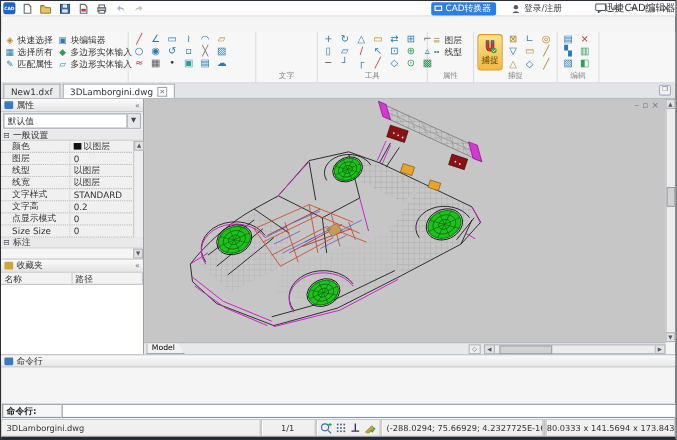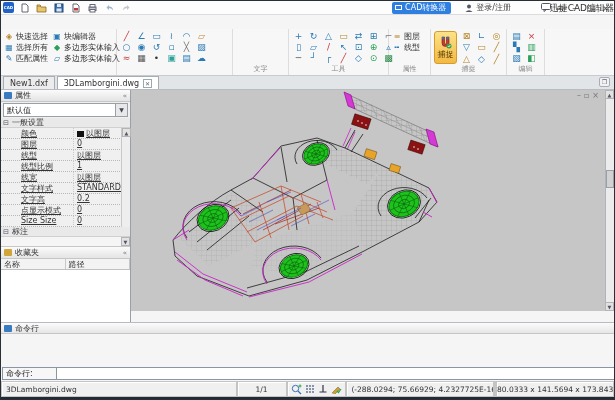--- a/index.html
+++ b/index.html
@@ -49,21 +49,21 @@
   #main{position:absolute;left:0;top:89px;width:100%;height:232px;display:flex;}
   #leftpanel{width:130px;height:100%;background:#f0f0f0;border-right:1px solid #9aa0a8;display:flex;flex-direction:column;font-size:8px;color:#333;}
   .phead{height:12px;background:linear-gradient(#fbfbfb,#e4e4e4);border-bottom:1px solid #c6c6c6;display:flex;align-items:center;padding:0 3px;}
   .phead .pico{width:8px;height:7px;background:#3a7ac0;border-radius:1px;margin-right:3px;}
   .phead .chev{margin-left:auto;color:#778;font-size:7px;}
   #propcombo{height:14px;margin:1px 2px;background:#fff;border:1px solid #9aa0a8;display:flex;align-items:center;padding-left:3px;}
   #propcombo .dd{margin-left:auto;width:12px;height:12px;background:#e8e8e8;border-left:1px solid #9aa0a8;font-size:6px;line-height:12px;text-align:center;color:#445;}
   .psection{height:10px;background:#e9e9e9;border-bottom:1px solid #d0d0d0;display:flex;align-items:center;padding-left:2px;}
   .psection .box{font-size:7px;margin-right:3px;color:#556;}
   #proprows{position:relative;}
-  .prow{height:11px;display:flex;align-items:flex-start;border-bottom:1px dotted #b8b8b8;padding-left:20px;text-decoration:underline;}
+  .prow{height:11px;display:flex;align-items:flex-end;border-bottom:1px dotted #b8b8b8;padding-left:10px;}
   .prow .pl{width:52px;white-space:nowrap;overflow:hidden;}
   .prow .pv{border-left:1px dotted #c8c8c8;padding-left:3px;display:flex;align-items:center;white-space:nowrap;}
   .swatch{width:7px;height:6px;background:#111;margin-right:2px;display:inline-block;}
   #prop-sb{position:absolute;right:0;top:0;bottom:0;width:9px;background:#eee;border-left:1px solid #c8c8c8;}
   .sba{position:absolute;left:0;width:9px;height:9px;background:#e2e2e2;border:1px solid #b4b4b4;font-size:5px;text-align:center;line-height:8px;color:#556;}
   #scrollrow{height:10px;border-bottom:1px solid #c8c8c8;position:relative;background:#f5f5f5;}
   #scrollrow .sba{right:0;left:auto;top:0;}
   #favcols{height:11px;display:flex;background:#f3f3f3;border-bottom:1px solid #c0c0c0;}
   #favcols div{flex:1;padding-left:3px;border-right:1px solid #c8c8c8;line-height:11px;}
   #favbody{flex:1;background:#fff;}
@@ -78,21 +78,21 @@
   #hscroll{margin-left:auto;display:flex;align-items:center;height:10px;}
   .hsa{width:10px;height:9px;background:#e2e2e2;border:1px solid #b0b4ba;font-size:5px;line-height:8px;text-align:center;color:#556;}
   #htrack{width:145px;height:9px;background:#ececec;border-top:1px solid #b0b4ba;border-bottom:1px solid #b0b4ba;position:relative;}
   #hthumb{position:absolute;left:4px;top:0;width:48px;height:8px;background:#d2d2d2;border:1px solid #9aa0a8;}
   #paperbtn{width:11px;height:9px;border:1px solid #b0b4ba;background:#f0f0f0;font-size:6px;line-height:8px;text-align:center;color:#667;margin-right:3px;}
   
   #cmdheader{position:absolute;left:0;top:321px;width:100%;height:12px;background:linear-gradient(#fbfbfb,#e6e6e6);border-top:1px solid #b8bcc2;border-bottom:1px solid #c6c6c6;display:flex;align-items:center;padding:0 3px;font-size:8px;color:#333;}
   #cmdheader .pico{width:8px;height:7px;background:#3a7ac0;border-radius:1px;margin-right:3px;}
   #cmdhistory{position:absolute;left:1px;top:333px;width:613px;height:32px;background:#fff;border:1px solid #8a96a4;font-size:8px;color:#222;padding:2px 3px;white-space:nowrap;overflow:hidden;}
   #cmdinput{position:absolute;left:1px;top:366px;width:613px;height:13px;display:flex;}
-  #cmdlabel{width:54px;background:#f7f7f7;border:1px solid #8a96a4;border-right:none;font-size:8px;line-height:11px;padding-left:3px;color:#222;}
+  #cmdlabel{width:54px;background:#f7f7f7;border:1px solid #8a96a4;border-right:none;font-size:8px;line-height:11px;padding-left:3px;color:#222;font-weight:bold;}
   #cmdfield{flex:1;background:#fff;border:1px solid #8a96a4;font-size:8px;padding:0 2px;outline:none;}
   
   #statusbar{position:absolute;left:0;top:380px;width:100%;height:16px;background:#f0f0f0;display:flex;align-items:stretch;font-size:7.5px;color:#333;}
   .seg{border:1px solid #c4c4c4;box-shadow:inset 1px 1px 0 #fff;display:flex;align-items:center;padding:0 4px;white-space:nowrap;overflow:hidden;}
   #seg-file{width:236px;}
   #seg-sheet{width:50px;justify-content:center;}
   #seg-icons{width:60px;justify-content:space-between;padding:0 3px;}
   #seg-coords{width:148px;}
   #seg-spacer{flex:1;border:1px solid #c4c4c4;box-shadow:inset 1px 1px 0 #fff;}
   #seg-dims{width:118px;justify-content:center;}
@@ -339,24 +339,20 @@
               <span>以图层</span>
             </span>
           </div>
         <div class="prow">
             <span class="pl">图层</span>
             <span class="pv">0</span>
           </div>
         <div class="prow">
             <span class="pl">线型</span>
             <span class="pv">以图层</span>
-          </div>
-        <div class="prow">
-            <span class="pl">线型比例</span>
-            <span class="pv">1</span>
           </div>
         <div class="prow">
             <span class="pl">线宽</span>
             <span class="pv">以图层</span>
           </div>
         <div class="prow">
             <span class="pl">文字样式</span>
             <span class="pv">STANDARD</span>
           </div>
         <div class="prow">
@@ -493,20 +489,31 @@
               <path d="M257.5,114H288.5 M273,102V126 M262,105L284,123 M262,123L284,105" stroke="#0a5c0a" stroke-width="0.5"></path>
             </g>
         </svg>
         <div id="mdictl">–▫×</div>
       </div>
       <div id="vscroll">
         <span class="sba" style="top:0;left:-1px;">▲</span>
         <div id="vthumb"></div>
         <span class="sba" style="bottom:0;left:-1px;">▼</span>
       </div>
+      <div id="canvasbottom">
+        <div id="modeltab">Model</div>
+        <div id="hscroll">
+          <div id="paperbtn">◇</div>
+          <span class="hsa">◀</span>
+          <div id="htrack">
+              <div id="hthumb"></div>
+            </div>
+          <span class="hsa">▶</span>
+        </div>
+      </div>
     </div>
   </div>
 
   <div id="cmdheader">
     <span class="pico"></span>
     <span>命令行</span>
   </div>
   <div id="cmdinput">
     <div id="cmdlabel">命令行:</div>
     <input id="cmdfield" value="" style="">

